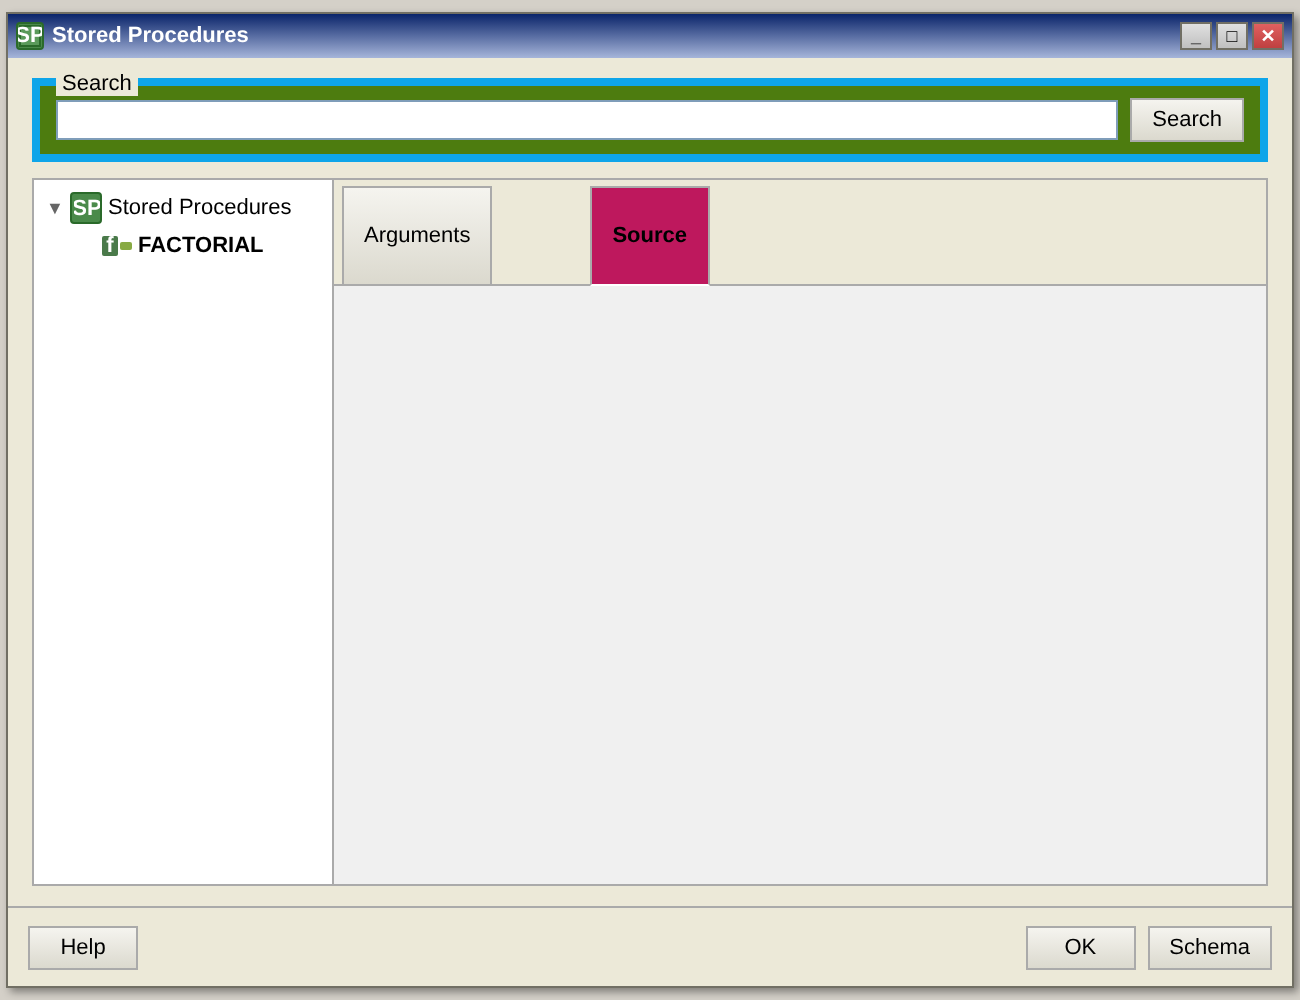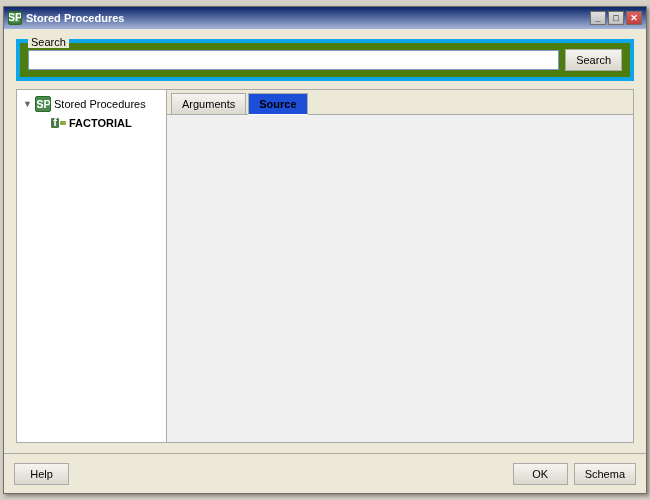--- a/index.html
+++ b/index.html
@@ -256,35 +256,36 @@
 
     .tabs-row {
       display: flex;
       border-bottom: 1px solid #aaa;
       background: #ece9d8;
       padding-top: 2px;
       padding-left: 4px;
     }
 
     .tab {
-      padding: 4px 10px;
+      padding: 18px 10px;
       border: 1px solid #aaa;
       cursor: pointer;
       font-size: 11px;
       background: linear-gradient(to bottom, #f5f4ef, #dbd9ce);
       margin-right: 2px;
       position: relative;
       top: 1px;
     }
 
     .tab.active {
-      background: #1d4ed8;
+      background: #be185d;
       border-bottom: 1px solid white;
       z-index: 1;
       font-weight: bold;
+      margin-left: 47px;
     }
 
     .tab-content {
       flex: 1;
       background: #f0f0f0;
     }
 
     .footer {
       height: 40px;
       border-top: 1px solid #aaa;

